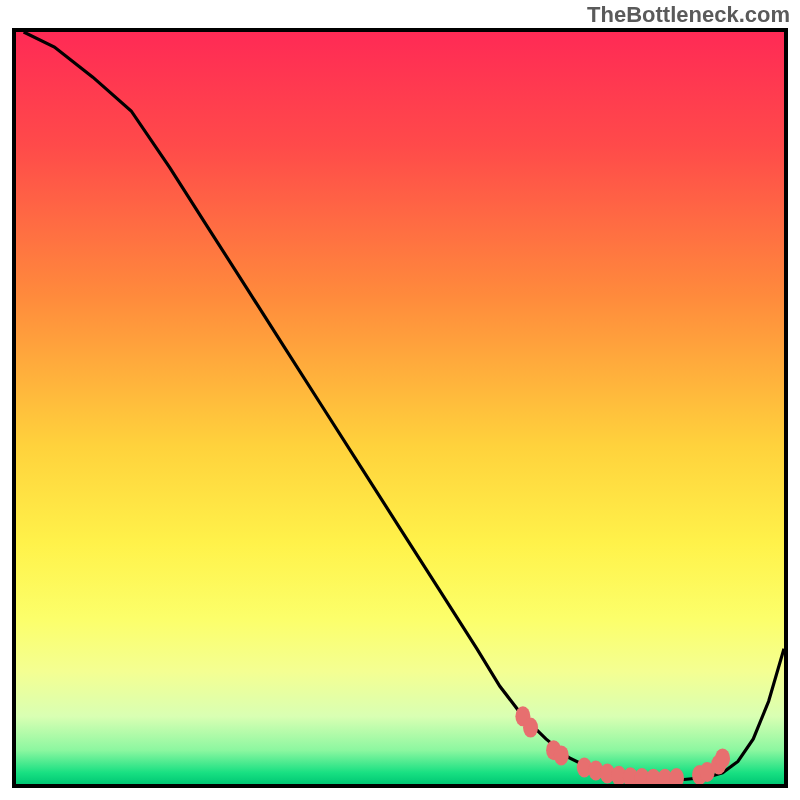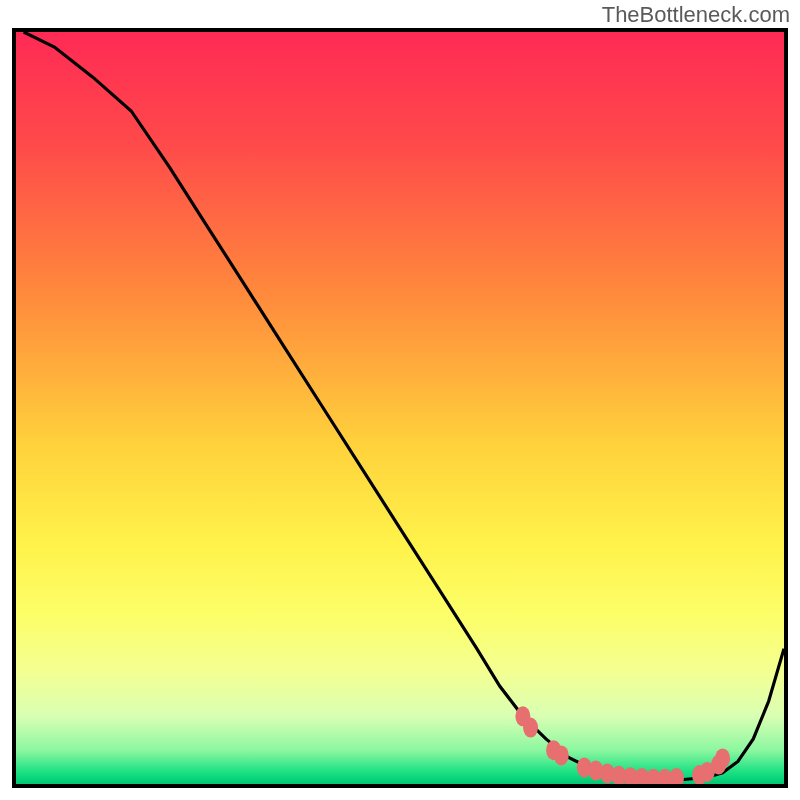--- a/index.html
+++ b/index.html
@@ -14,21 +14,21 @@
   .container {
     position: relative;
     width: 800px;
     height: 800px;
   }
   .watermark {
     position: absolute;
     top: 2px;
     right: 10px;
     font-size: 22px;
-    font-weight: normal;
+    font-weight: bold;
     color: #5a5a5a;
     letter-spacing: 0px;
     z-index: 50;
   }
   .frame {
     position: absolute;
     left: 12px;
     top: 28px;
     width: 776px;
     height: 760px;

